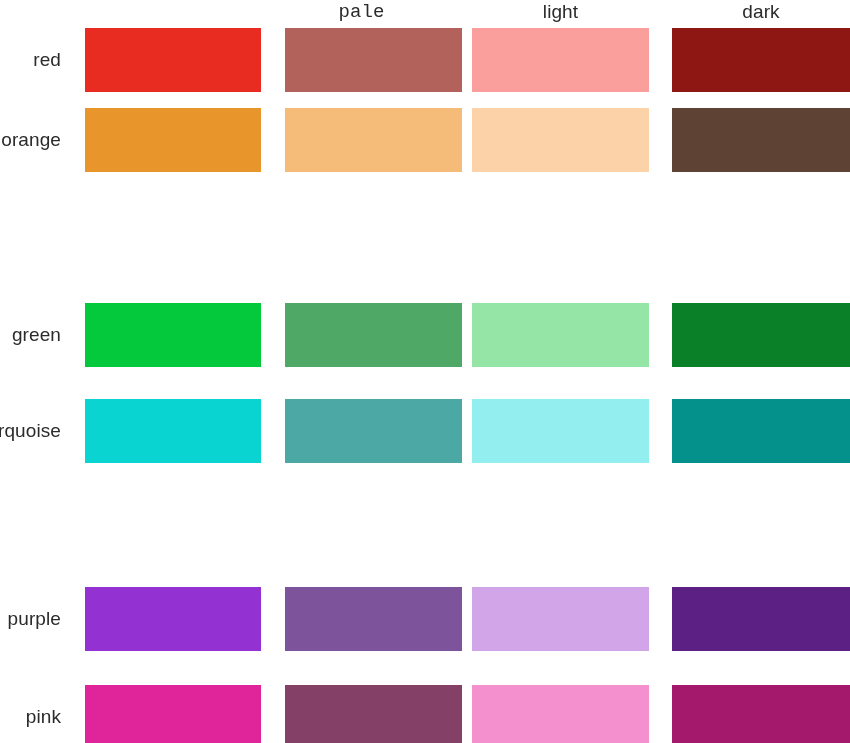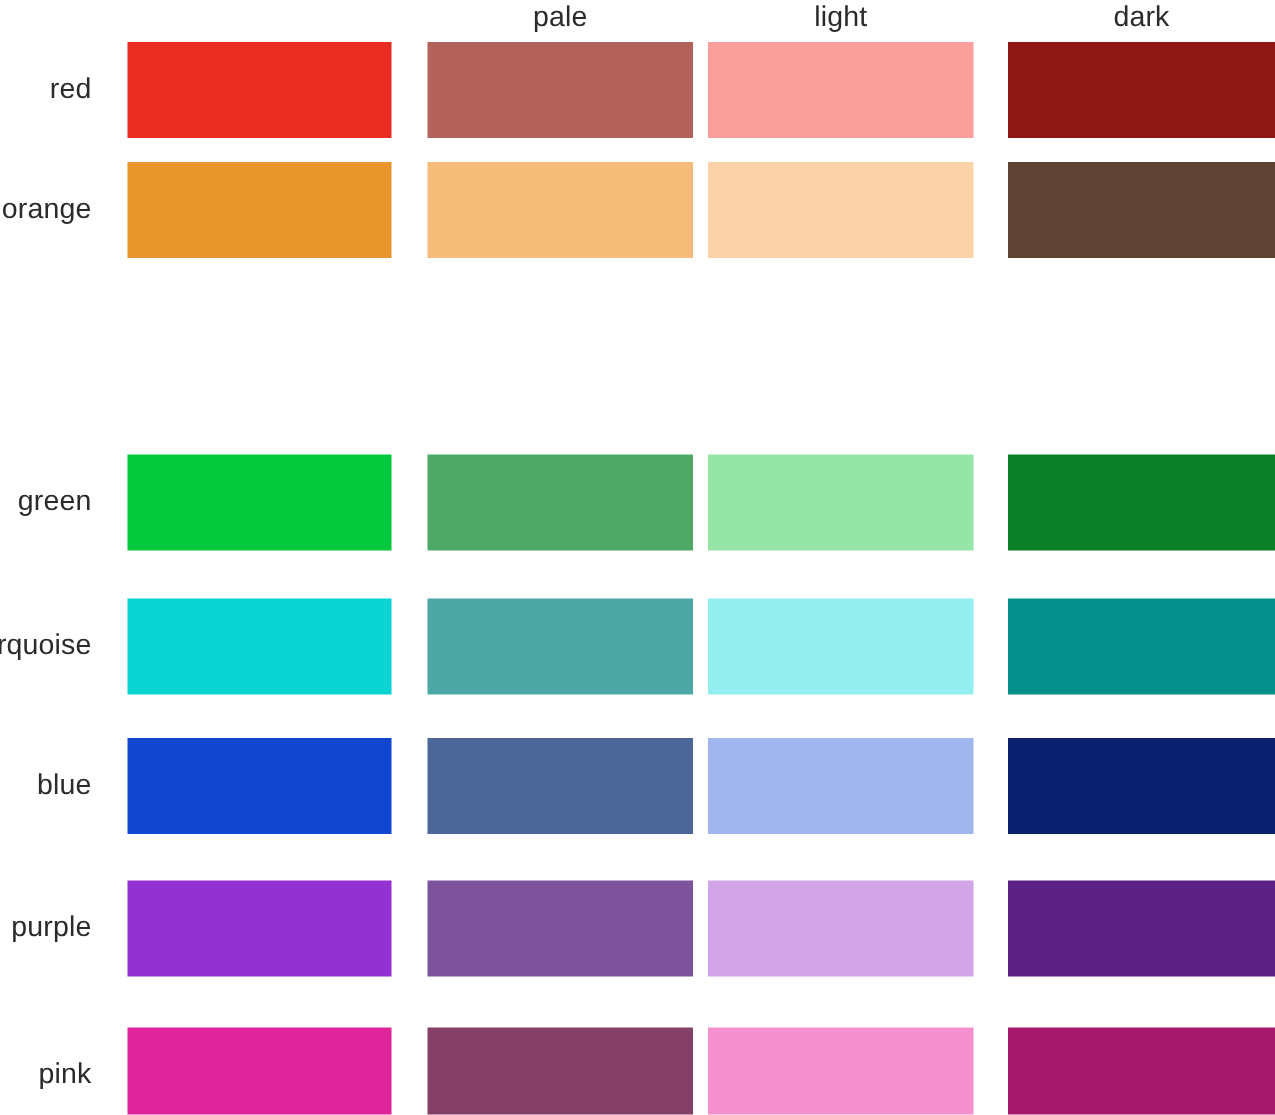--- a/index.html
+++ b/index.html
@@ -37,21 +37,21 @@
     line-height: 24px;
     text-align: center;
     font-size: 19px;
     font-weight: 400;
     letter-spacing: 0.1px;
     color: #2b2b2b;
     white-space: nowrap;
   }
   
   .col-header.c0 { left: 85px;  width: 176px; }
-  .col-header.c1 { left: 285px; width: 177px; }
+  .col-header.c1 { left: 273px; width: 177px; font-family: Liberation Mono, monospace; }
   .col-header.c2 { left: 472px; width: 177px; }
   .col-header.c3 { left: 672px; width: 178px; }
 
   
   .swatch-row {
     position: absolute;
     left: 0;
     width: 742px;
     height: 64px;
   }
@@ -123,27 +123,20 @@
   </div>
 
   <div class="swatch-row" style="top:399px">
     <div class="row-label">turquoise</div>
     <div class="swatch c0" style="background-color: rgb(9, 212, 209);"></div>
     <div class="swatch c1" style="background-color: rgb(75, 168, 165);"></div>
     <div class="swatch c2" style="background-color: rgb(147, 239, 239);"></div>
     <div class="swatch c3" style="background-color: rgb(4, 145, 140);"></div>
   </div>
 
-  <div class="swatch-row" style="top:492px">
-    <div class="row-label">blue</div>
-    <div class="swatch c0" style="background-color: rgb(16, 70, 208);"></div>
-    <div class="swatch c1" style="background-color: rgb(77, 102, 153);"></div>
-    <div class="swatch c2" style="background-color: rgb(160, 182, 237);"></div>
-    <div class="swatch c3" style="background-color: rgb(11, 33, 112);"></div>
-  </div>
 
   <div class="swatch-row" style="top:587px">
     <div class="row-label">purple</div>
     <div class="swatch c0" style="background-color: rgb(147, 49, 210);"></div>
     <div class="swatch c1" style="background-color: rgb(125, 84, 155);"></div>
     <div class="swatch c2" style="background-color: rgb(209, 165, 232);"></div>
     <div class="swatch c3" style="background-color: rgb(92, 31, 132);"></div>
   </div>
 
   <div class="swatch-row" style="top:685px">

